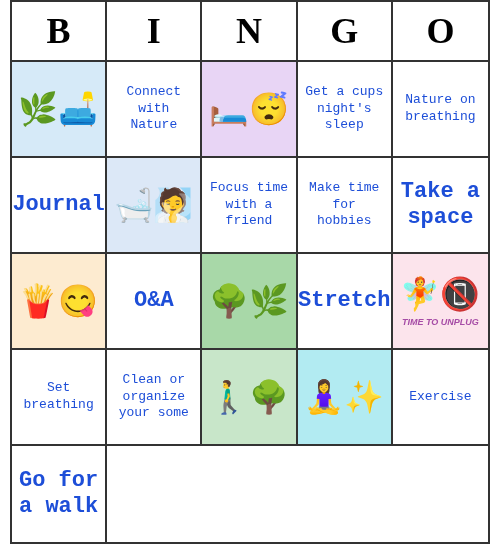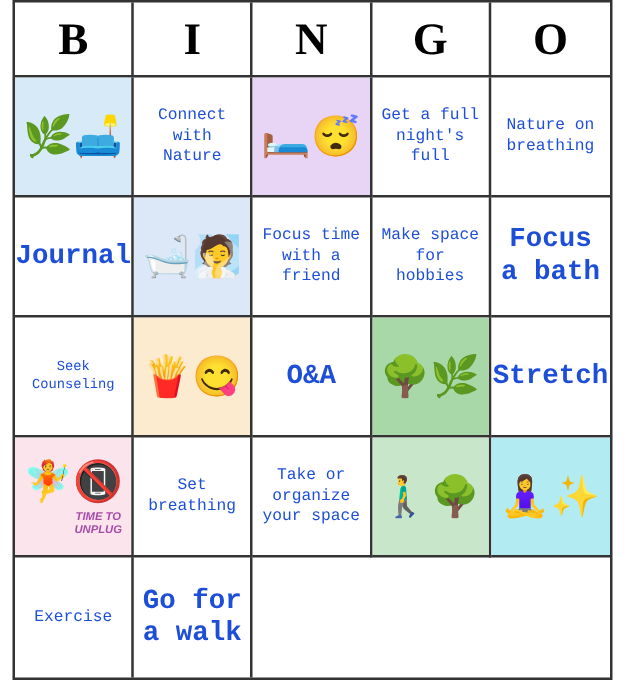--- a/index.html
+++ b/index.html
@@ -97,72 +97,69 @@
       </div>
       <div class="cell">
         <span class="cell-text">Connect with Nature</span>
       </div>
       <div class="cell">
         <div class="img-placeholder" style="background-color: rgb(232, 213, 245);">
           <span style="font-size: 32px;">🛏️😴</span>
         </div>
       </div>
       <div class="cell">
-        <span class="cell-text">Get a full night's full</span>
+        <span class="cell-text">Get a cups night's sleep</span>
       </div>
       <div class="cell">
         <span class="cell-text">Nature on breathing</span>
       </div>
       <div class="cell">
         <span class="cell-text large">Journal</span>
       </div>
       <div class="cell">
         <div class="img-placeholder" style="background-color: rgb(220, 232, 247);">
           <span style="font-size: 32px;">🛁🧖</span>
         </div>
       </div>
       <div class="cell">
         <span class="cell-text">Focus time with a friend</span>
       </div>
       <div class="cell">
-        <span class="cell-text">Make space for hobbies</span>
+        <span class="cell-text">Make time for hobbies</span>
       </div>
       <div class="cell">
-        <span class="cell-text large">Focus a bath</span>
-      </div>
-      <div class="cell">
-        <span class="cell-text" style="font-size: 11px;">Seek Counseling</span>
+        <span class="cell-text large">Take a space</span>
       </div>
       <div class="cell">
         <div class="img-placeholder" style="background-color: rgb(253, 235, 208);">
           <span style="font-size: 32px;">🍟😋</span>
         </div>
       </div>
       <div class="cell">
         <span class="cell-text large">O&amp;A</span>
       </div>
       <div class="cell">
         <div class="img-placeholder" style="background-color: rgb(168, 216, 168);">
           <span style="font-size: 32px;">🌳🌿</span>
         </div>
       </div>
       <div class="cell">
         <span class="cell-text large">Stretch</span>
       </div>
       <div class="cell">
         <div class="img-placeholder" style="background-color: rgb(252, 228, 236); flex-direction: column; gap: 4px;">
           <span style="font-size: 32px;">🧚📵</span>
-          <div style="font-size: 9px; font-weight: bold; color: rgb(166, 76, 166); font-style: italic; margin-left: 40px;">TIME TO UNPLUG</div>
+          <div style="font-size: 9px; font-weight: bold; color: rgb(166, 76, 166); font-style: italic;">TIME TO UNPLUG</div>
         </div>
       </div>
       <div class="cell">
         <span class="cell-text">Set breathing</span>
       </div>
       <div class="cell">
-        <span class="cell-text">Take or organize your space</span>
+        <span class="cell-text">Clean or organize your some</span>
       </div>
       <div class="cell">
         <div class="img-placeholder" style="background-color: rgb(200, 230, 201);">
           <span style="font-size: 32px;">🚶‍♂️🌳</span>
         </div>
       </div>
       <div class="cell">
         <div class="img-placeholder" style="background-color: rgb(178, 235, 242);">
           <span style="font-size: 32px;">🧘‍♀️✨</span>
         </div>

